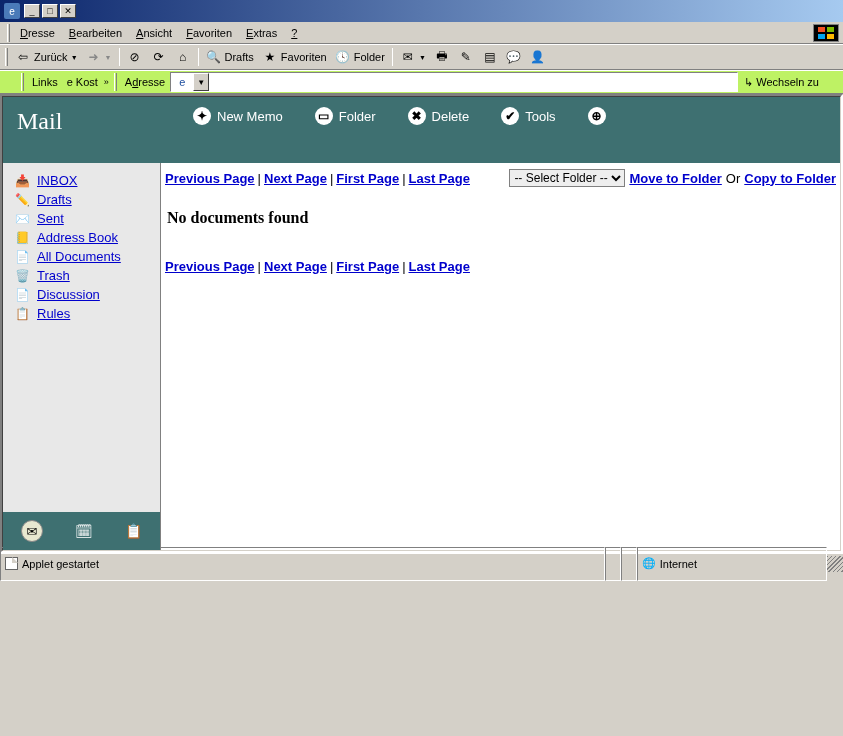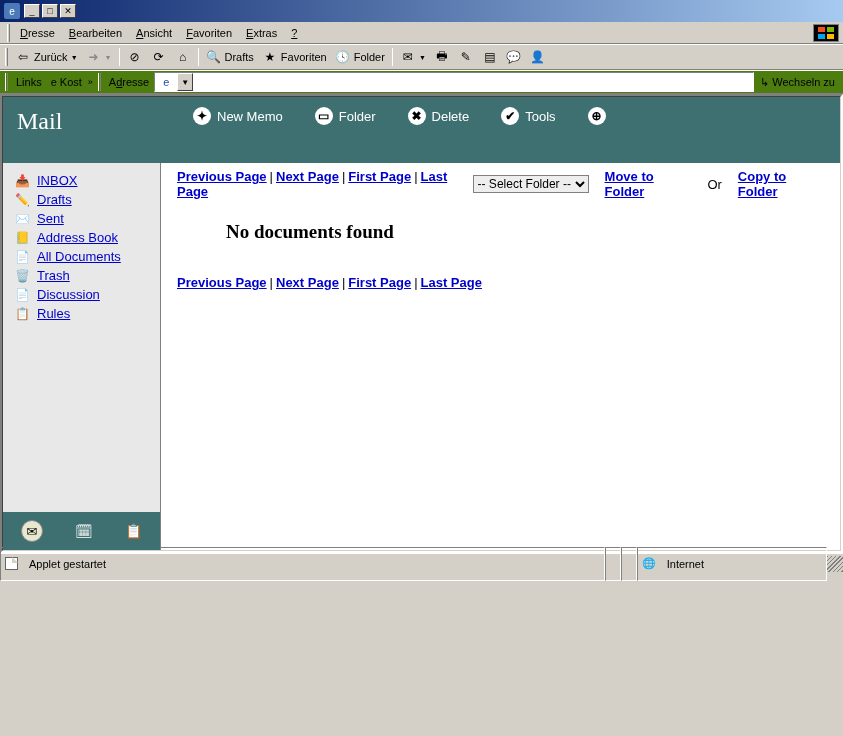--- a/index.html
+++ b/index.html
@@ -21,21 +21,21 @@
 
 
 .toolbar { background: #d4d0c8; height: 26px; display: flex; align-items: center; padding: 0 2px; border-top: 1px solid #fff; border-bottom: 1px solid #808080; }
 .grip { width: 3px; height: 18px; border-left: 1px solid #fff; border-right: 1px solid #808080; margin: 0 3px; }
 .tb-btn { padding: 2px 4px; display: flex; align-items: center; gap: 3px; cursor: default; }
 .tb-icon { width: 16px; height: 16px; display: inline-flex; align-items: center; justify-content: center; font-size: 12px; }
 .tb-sep { width: 1px; height: 18px; background: #808080; border-right: 1px solid #fff; margin: 0 3px; }
 .disabled { color: #888; }
 
 
-.addr-row { background: #4d7c0f; height: 24px; display: flex; align-items: center; padding: 0 2px; border-top: 1px solid #fff; border-bottom: 1px solid #808080; }
+.addr-row { background: #bef264; height: 24px; display: flex; align-items: center; padding: 0 18px; border-top: 1px solid #fff; border-bottom: 1px solid #808080; }
 .addr-label { padding: 0 5px; }
 .addr-input-wrap { flex: 1; display: flex; align-items: center; background: white; border: 1px solid; border-color: #808080 #fff #fff #808080; height: 20px; }
 .addr-input-wrap .ie-ico { width: 16px; height: 16px; margin: 0 3px; display:flex; align-items:center; justify-content:center; color:#2050a0;}
 .addr-input { border: none; flex: 1; font-size: 11px; padding: 0 2px; outline: none; }
 .addr-drop { width: 16px; height: 18px; background: #d4d0c8; border: 1px solid; border-color: #fff #404040 #404040 #fff; display: flex; align-items: center; justify-content: center; font-size: 8px; }
 .go-btn { padding: 0 6px; display: flex; align-items: center; gap: 3px; }
 .chev { font-size: 9px; padding: 0 2px; }
 
 
 .content-outer { border: 2px solid; border-color: #808080 #fff #fff #808080; height: 459px; background: #fff; }
@@ -52,35 +52,35 @@
 .app-body { flex: 1; display: flex; }
 .sidebar { width: 158px; background: #e8e8e8; border-right: 1px solid #808080; padding: 8px 0 0 12px; position: relative; }
 .sidebar-item { display: flex; align-items: center; gap: 6px; padding: 2px 0; font-size: 13px; }
 .sidebar-item a { color: #0000cc; text-decoration: underline; }
 .sb-icon { width: 16px; height: 14px; display: inline-flex; align-items: center; justify-content: center; font-size: 12px; }
 
 .sidebar-footer { position: absolute; bottom: 0; left: 0; right: 0; height: 38px; background: #3e7071; display: flex; align-items: center; padding-left: 18px; gap: 32px; }
 .sf-icon { width: 22px; height: 22px; background: #e8e8d0; border-radius: 50%; display: flex; align-items: center; justify-content: center; font-size: 13px; border: 1px solid #888; }
 .sf-icon-plain { width: 18px; height: 18px; display: flex; align-items: center; justify-content: center; color: #fff; font-size: 14px; }
 
-.main { flex: 1; background: #fff; padding: 6px 16px; }
+.main { flex: 1; background: #fff; padding: 6px 4px; }
 .pagenav-row { display: flex; align-items: center; font-size: 13px; }
 .pagenav { }
 .pagenav a { color: #0000cc; text-decoration: underline; font-weight: bold; }
 .pagenav-sep { padding: 0 3px; }
-.folder-select-wrap { margin-left: auto; display: flex; align-items: center; gap: 16px; font-size: 13px; }
+.folder-select-wrap { margin-left: auto; display: flex; align-items: center; gap: 4px; font-size: 13px; }
 .folder-select { font-size: 12px; border: 1px solid #808080; background: #eee; }
 .folder-select-wrap a { color: #0000cc; text-decoration: underline; font-weight: bold; }
-.no-docs { font-family: "Times New Roman", serif; font-size: 19px; font-weight: bold; padding: 22px 2px; margin-left: 47px; }
+.no-docs { font-family: "Times New Roman", serif; font-size: 16px; font-weight: bold; padding: 22px 2px; }
 .pagenav2 { font-size: 13px; padding-top: 10px; }
 .pagenav2 a { color: #0000cc; text-decoration: underline; font-weight: bold; }
 
 
 .statusbar { height: 20px; background: #d4d0c8; display: flex; align-items: center; border-top: 1px solid #fff; }
-.status-cell { border: 1px solid; border-color: #808080 #fff #fff #808080; height: 18px; padding: 16px 4px; display: flex; align-items: center; gap: 11px; }
+.status-cell { border: 1px solid; border-color: #808080 #fff #fff #808080; height: 18px; padding: 16px 4px; display: flex; align-items: center; gap: 4px; }
 .status-cell.main-cell { flex: 1; }
 .status-cell.small { width: 16px; }
 .status-cell.zone { width: 190px; }
 .resize-grip { width: 16px; height: 16px; background: repeating-linear-gradient(135deg, #808080 0 1px, transparent 1px 3px); }
 .doc-icon { width: 13px; height: 13px; background: #fff; border: 1px solid #666; position: relative; }
 .doc-icon::after { content: ""; position: absolute; right: -1px; top: -1px; border: 3px solid transparent; border-left-color: #d4d0c8; border-bottom-color: #d4d0c8; }
 </style>
 </head>
 <body>
 

